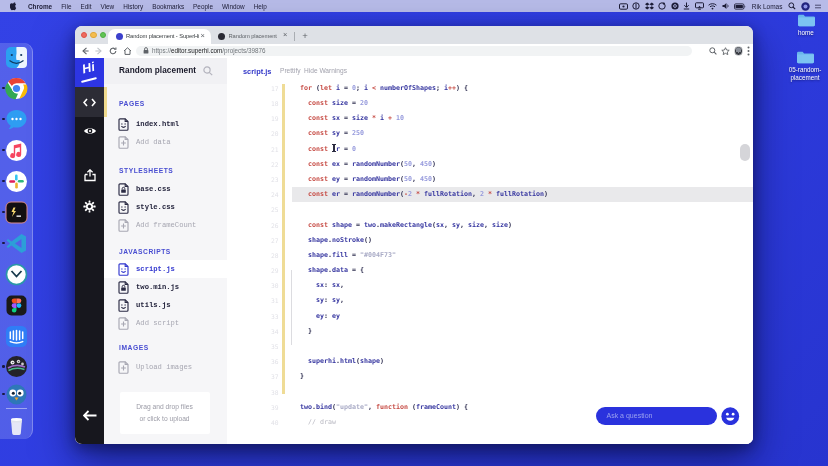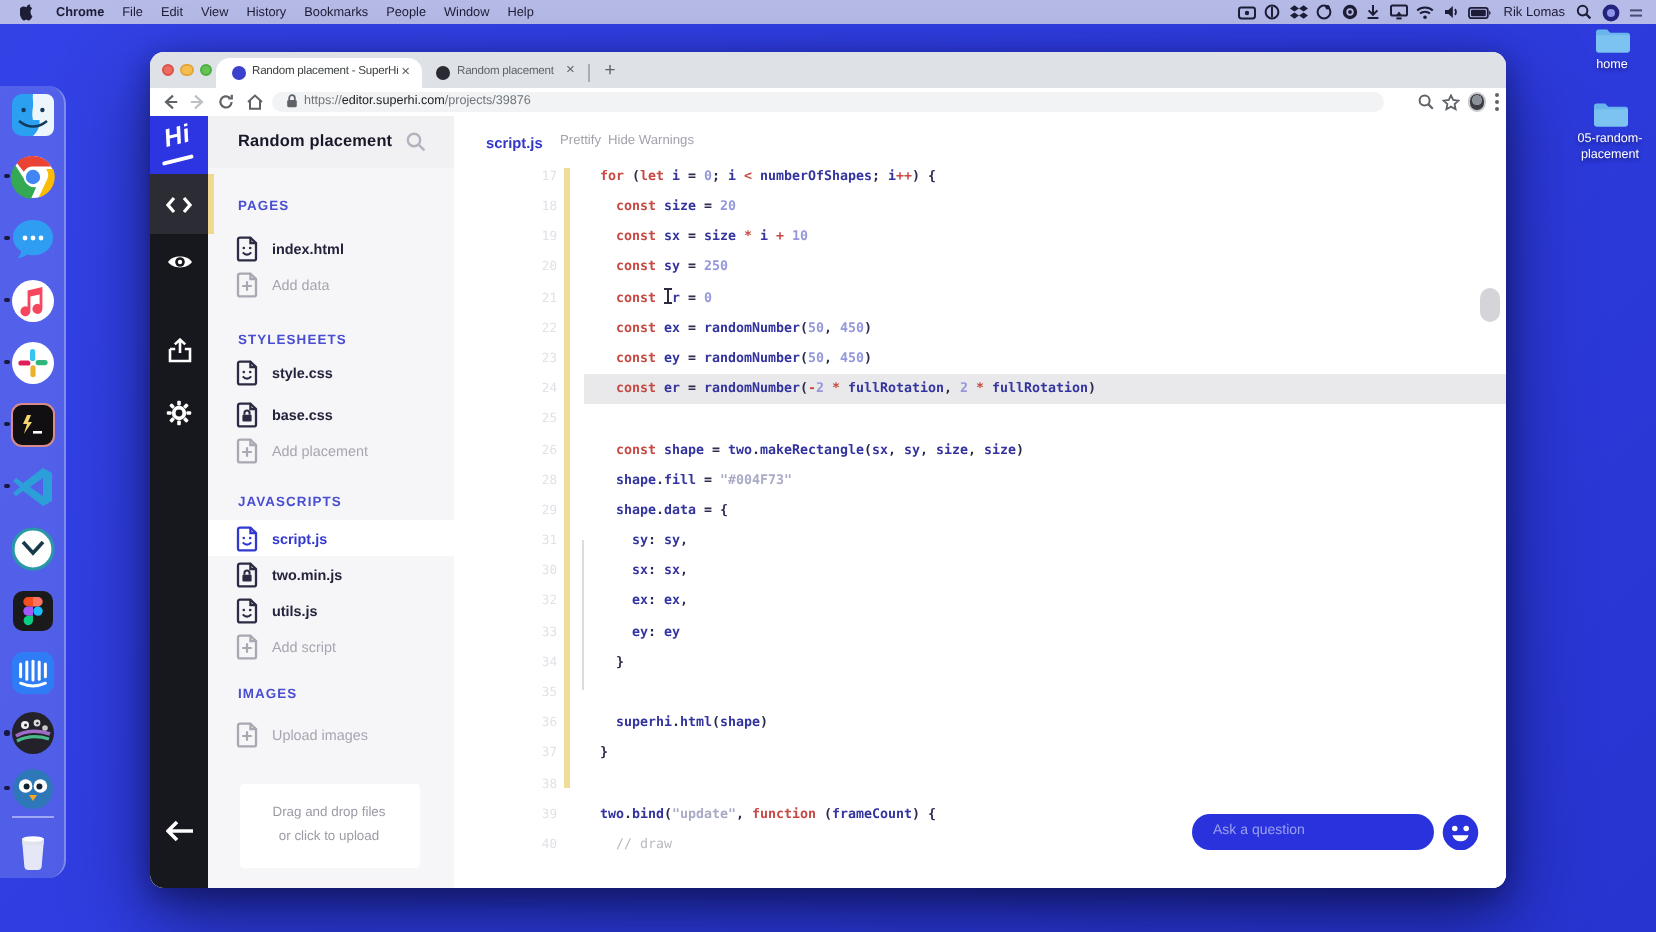--- a/index.html
+++ b/index.html
@@ -103,21 +103,21 @@
   #accent-bar { position:absolute; left:29px; top:29px; width:3px; height:30px; background:#efda8e; z-index:5; }
   #side-back { position:absolute; left:0; top:342px; width:29px; height:30px; display:flex; align-items:center; justify-content:center; }
 
   #panel { position:absolute; left:29px; top:0; width:123px; height:386px; background:#f6f6f8; overflow:hidden; }
   #panel-head { height:26px; background:#f1f1f4; position:relative; }
   #panel-title { position:absolute; left:15px; top:8px; font-size:8.2px; font-weight:700; color:#181828; letter-spacing:0.1px; }
   #panel-search { position:absolute; right:14px; top:8px; }
   .sec-label { margin:16px 0 0 15px; height:10px; font-size:6.7px; font-weight:700; color:#484dd1; letter-spacing:0.55px; }
   .file-row { position:relative; height:18px; display:flex; align-items:center; }
   .file-row .ficon { margin:0 0 0 14px; flex:none; display:flex; }
-  .file-row .fname { margin-left:7px; font-size:7.2px; font-weight:600; color:#23233c; white-space:nowrap; }
+  .file-row .fname { margin-left:7px; font-size:7.2px; font-weight:600; color:#23233c; white-space:nowrap;font-family:Liberation Mono, monospace; }
   .file-row.muted .fname { color:#a6a6b1; font-weight:500; }
   .file-row.active { background:#fff; }
   .file-row.active .fname { color:#3338cf; font-weight:700; }
   #dropzone {
     position:absolute; left:15.5px; top:333.5px; width:90px; height:42px;
     background:#fff; border-radius:2px;
     display:flex; flex-direction:column; align-items:center; justify-content:center;
   }
   #dropzone div { font-size:6.7px; color:#9b9ba6; line-height:11.5px; }
 
@@ -523,52 +523,52 @@
             <span class="ficon">
               <svg width="11" height="13" viewBox="0 0 11 13">
                 <path d="M1 1.8 a1 1 0 0 1 1-1 h5.2 L10 3.5 V11.2 a1 1 0 0 1-1 1 H2 a1 1 0 0 1-1-1 Z" fill="none" stroke="#a8a8b3" stroke-width="1.15"></path>
                 <path d="M7.2 0.8 V3.5 H10" fill="none" stroke="#a8a8b3" stroke-width="1.15"></path>
                 <path d="M5.5 4.6 V9.4 M3.1 7 H7.9" fill="none" stroke="#a8a8b3" stroke-width="1.1"></path>
               </svg>
             </span>
             <span class="fname">Add data</span>
           </div>
           <div class="sec-label" style="margin-top: 16px;">STYLESHEETS</div>
+          <div class="file-row" style="margin-top: 3px;">
+            <span class="ficon">
+              <svg width="11" height="13" viewBox="0 0 11 13">
+                <path d="M1 1.8 a1 1 0 0 1 1-1 h5.2 L10 3.5 V11.2 a1 1 0 0 1-1 1 H2 a1 1 0 0 1-1-1 Z" fill="none" stroke="#2b2b44" stroke-width="1.15"></path>
+                <path d="M7.2 0.8 V3.5 H10" fill="none" stroke="#2b2b44" stroke-width="1.15"></path>
+                <rect x="3.2" y="6.4" width="4.6" height="3.4" rx="0.5" fill="#2b2b44"></rect>
+                <path d="M4.2 6.4 V5.6 a1.3 1.3 0 0 1 2.6 0 v0.8" fill="none" stroke="#2b2b44" stroke-width="1"></path>
+              </svg>
+            </span>
+            <span class="fname">base.css</span>
+          </div>
           <div class="file-row">
             <span class="ficon">
               <svg width="11" height="13" viewBox="0 0 11 13">
                 <path d="M1 1.8 a1 1 0 0 1 1-1 h5.2 L10 3.5 V11.2 a1 1 0 0 1-1 1 H2 a1 1 0 0 1-1-1 Z" fill="none" stroke="#2b2b44" stroke-width="1.15"></path>
                 <path d="M7.2 0.8 V3.5 H10" fill="none" stroke="#2b2b44" stroke-width="1.15"></path>
                 <circle cx="3.9" cy="6" r="0.65" fill="#2b2b44"></circle>
                 <circle cx="7.1" cy="6" r="0.65" fill="#2b2b44"></circle>
                 <path d="M3.4 8.2 c1.3 1.5 2.9 1.5 4.2 0" fill="none" stroke="#2b2b44" stroke-width="1.1"></path>
               </svg>
             </span>
             <span class="fname">style.css</span>
           </div>
-          <div class="file-row" style="margin-top: 3px;">
-            <span class="ficon">
-              <svg width="11" height="13" viewBox="0 0 11 13">
-                <path d="M1 1.8 a1 1 0 0 1 1-1 h5.2 L10 3.5 V11.2 a1 1 0 0 1-1 1 H2 a1 1 0 0 1-1-1 Z" fill="none" stroke="#2b2b44" stroke-width="1.15"></path>
-                <path d="M7.2 0.8 V3.5 H10" fill="none" stroke="#2b2b44" stroke-width="1.15"></path>
-                <rect x="3.2" y="6.4" width="4.6" height="3.4" rx="0.5" fill="#2b2b44"></rect>
-                <path d="M4.2 6.4 V5.6 a1.3 1.3 0 0 1 2.6 0 v0.8" fill="none" stroke="#2b2b44" stroke-width="1"></path>
-              </svg>
-            </span>
-            <span class="fname">base.css</span>
-          </div>
           <div class="file-row muted">
             <span class="ficon">
               <svg width="11" height="13" viewBox="0 0 11 13">
                 <path d="M1 1.8 a1 1 0 0 1 1-1 h5.2 L10 3.5 V11.2 a1 1 0 0 1-1 1 H2 a1 1 0 0 1-1-1 Z" fill="none" stroke="#a8a8b3" stroke-width="1.15"></path>
                 <path d="M7.2 0.8 V3.5 H10" fill="none" stroke="#a8a8b3" stroke-width="1.15"></path>
                 <path d="M5.5 4.6 V9.4 M3.1 7 H7.9" fill="none" stroke="#a8a8b3" stroke-width="1.1"></path>
               </svg>
             </span>
-            <span class="fname">Add placement</span>
+            <span class="fname">Add frameCount</span>
           </div>
           <div class="sec-label" style="margin-top: 14px;">JAVASCRIPTS</div>
           <div class="file-row active" style="margin-top: 2px;">
             <span class="ficon">
               <svg width="11" height="13" viewBox="0 0 11 13">
                 <path d="M1 1.8 a1 1 0 0 1 1-1 h5.2 L10 3.5 V11.2 a1 1 0 0 1-1 1 H2 a1 1 0 0 1-1-1 Z" fill="none" stroke="#3338cf" stroke-width="1.15"></path>
                 <path d="M7.2 0.8 V3.5 H10" fill="none" stroke="#3338cf" stroke-width="1.15"></path>
                 <circle cx="3.9" cy="6" r="0.65" fill="#3338cf"></circle>
                 <circle cx="7.1" cy="6" r="0.65" fill="#3338cf"></circle>
                 <path d="M3.4 8.2 c1.3 1.5 2.9 1.5 4.2 0" fill="none" stroke="#3338cf" stroke-width="1.1"></path>
@@ -670,38 +670,38 @@
             </div>
             <div class="crow">
               <span class="lnum">25</span>
               <span class="ltext"></span>
             </div>
             <div class="crow">
               <span class="lnum">26</span>
               <span class="ltext"><span class="tk-p">  </span><span class="tk-k">const</span><span class="tk-v"> shape</span><span class="tk-p"> = </span><span class="tk-v">two</span><span class="tk-p">.</span><span class="tk-v">makeRectangle</span><span class="tk-p">(</span><span class="tk-v">sx</span><span class="tk-p">, </span><span class="tk-v">sy</span><span class="tk-p">, </span><span class="tk-v">size</span><span class="tk-p">, </span><span class="tk-v">size</span><span class="tk-p">)</span></span>
             </div>
             <div class="crow">
+              <span class="lnum">27</span>
+              <span class="ltext"><span class="tk-p">  </span><span class="tk-v">shape</span><span class="tk-p">.</span><span class="tk-v">noStroke</span><span class="tk-p">()</span></span>
+            </div>
+            <div class="crow">
               <span class="lnum">28</span>
               <span class="ltext"><span class="tk-p">  </span><span class="tk-v">shape</span><span class="tk-p">.</span><span class="tk-v">fill</span><span class="tk-p"> = </span><span class="tk-s">"#004F73"</span></span>
             </div>
             <div class="crow">
               <span class="lnum">29</span>
               <span class="ltext"><span class="tk-p">  </span><span class="tk-v">shape</span><span class="tk-p">.</span><span class="tk-v">data</span><span class="tk-p"> = {</span></span>
             </div>
             <div class="crow">
+              <span class="lnum">30</span>
+              <span class="ltext"><span class="tk-p">    </span><span class="tk-v">sx</span><span class="tk-p">: </span><span class="tk-v">sx</span><span class="tk-p">,</span></span>
+            </div>
+            <div class="crow">
               <span class="lnum">31</span>
               <span class="ltext"><span class="tk-p">    </span><span class="tk-v">sy</span><span class="tk-p">: </span><span class="tk-v">sy</span><span class="tk-p">,</span></span>
-            </div>
-            <div class="crow">
-              <span class="lnum">30</span>
-              <span class="ltext"><span class="tk-p">    </span><span class="tk-v">sx</span><span class="tk-p">: </span><span class="tk-v">sx</span><span class="tk-p">,</span></span>
-            </div>
-            <div class="crow">
-              <span class="lnum">32</span>
-              <span class="ltext"><span class="tk-p">    </span><span class="tk-v">ex</span><span class="tk-p">: </span><span class="tk-v">ex</span><span class="tk-p">,</span></span>
             </div>
             <div class="crow">
               <span class="lnum">33</span>
               <span class="ltext"><span class="tk-p">    </span><span class="tk-v">ey</span><span class="tk-p">: </span><span class="tk-v">ey</span></span>
             </div>
             <div class="crow">
               <span class="lnum">34</span>
               <span class="ltext"><span class="tk-p">  }</span></span>
             </div>
             <div class="crow">

